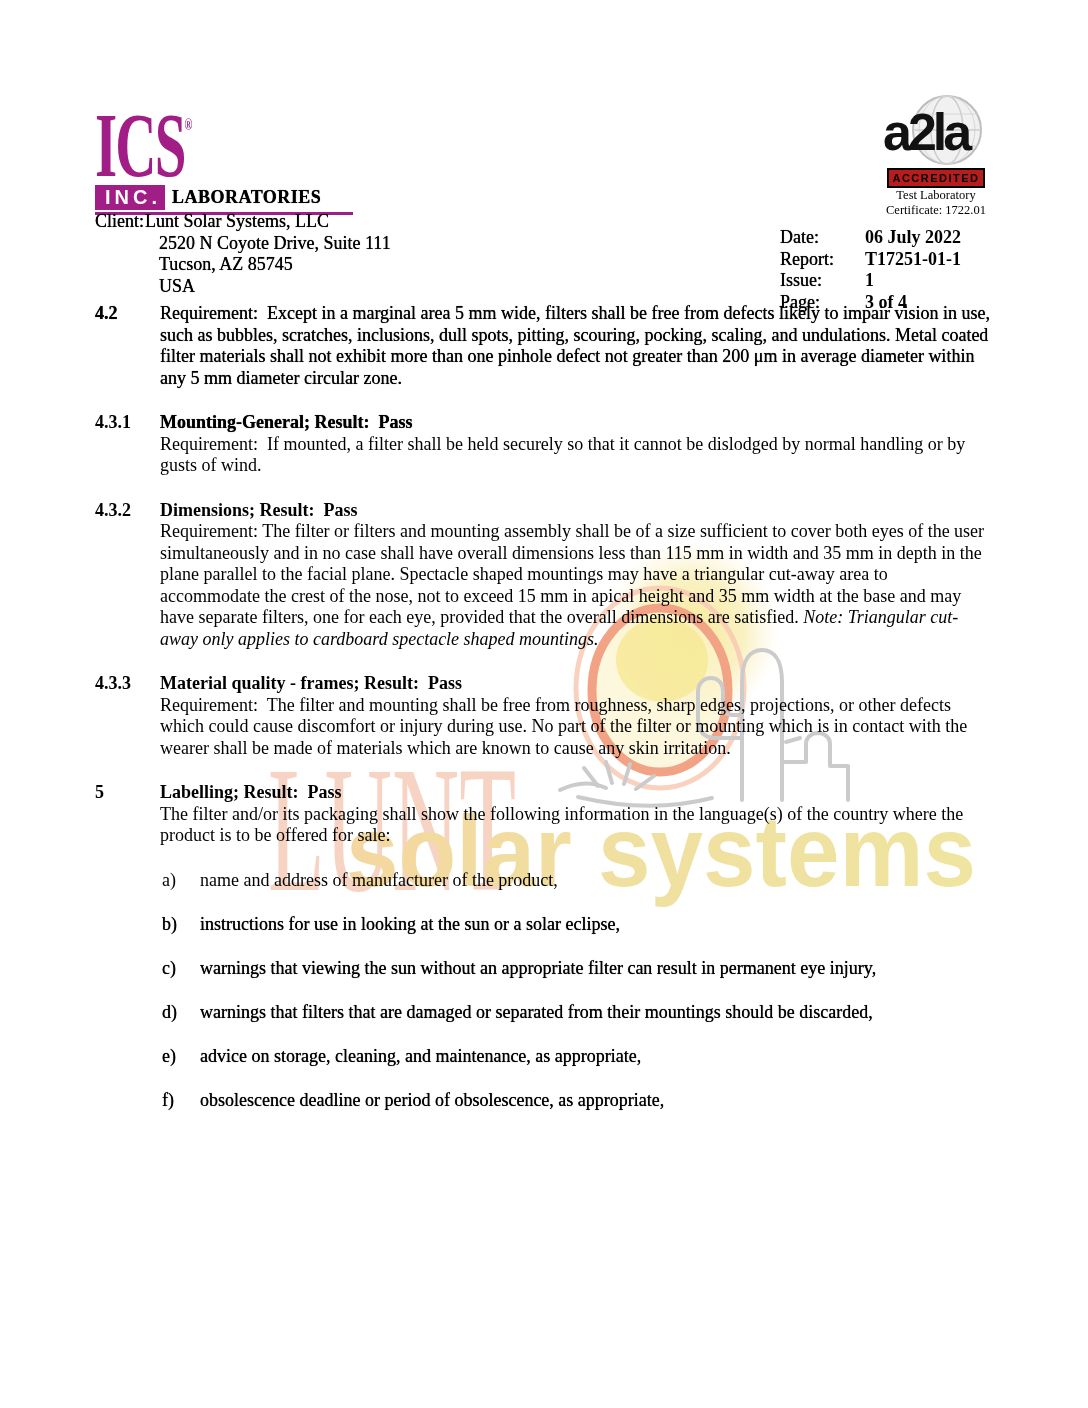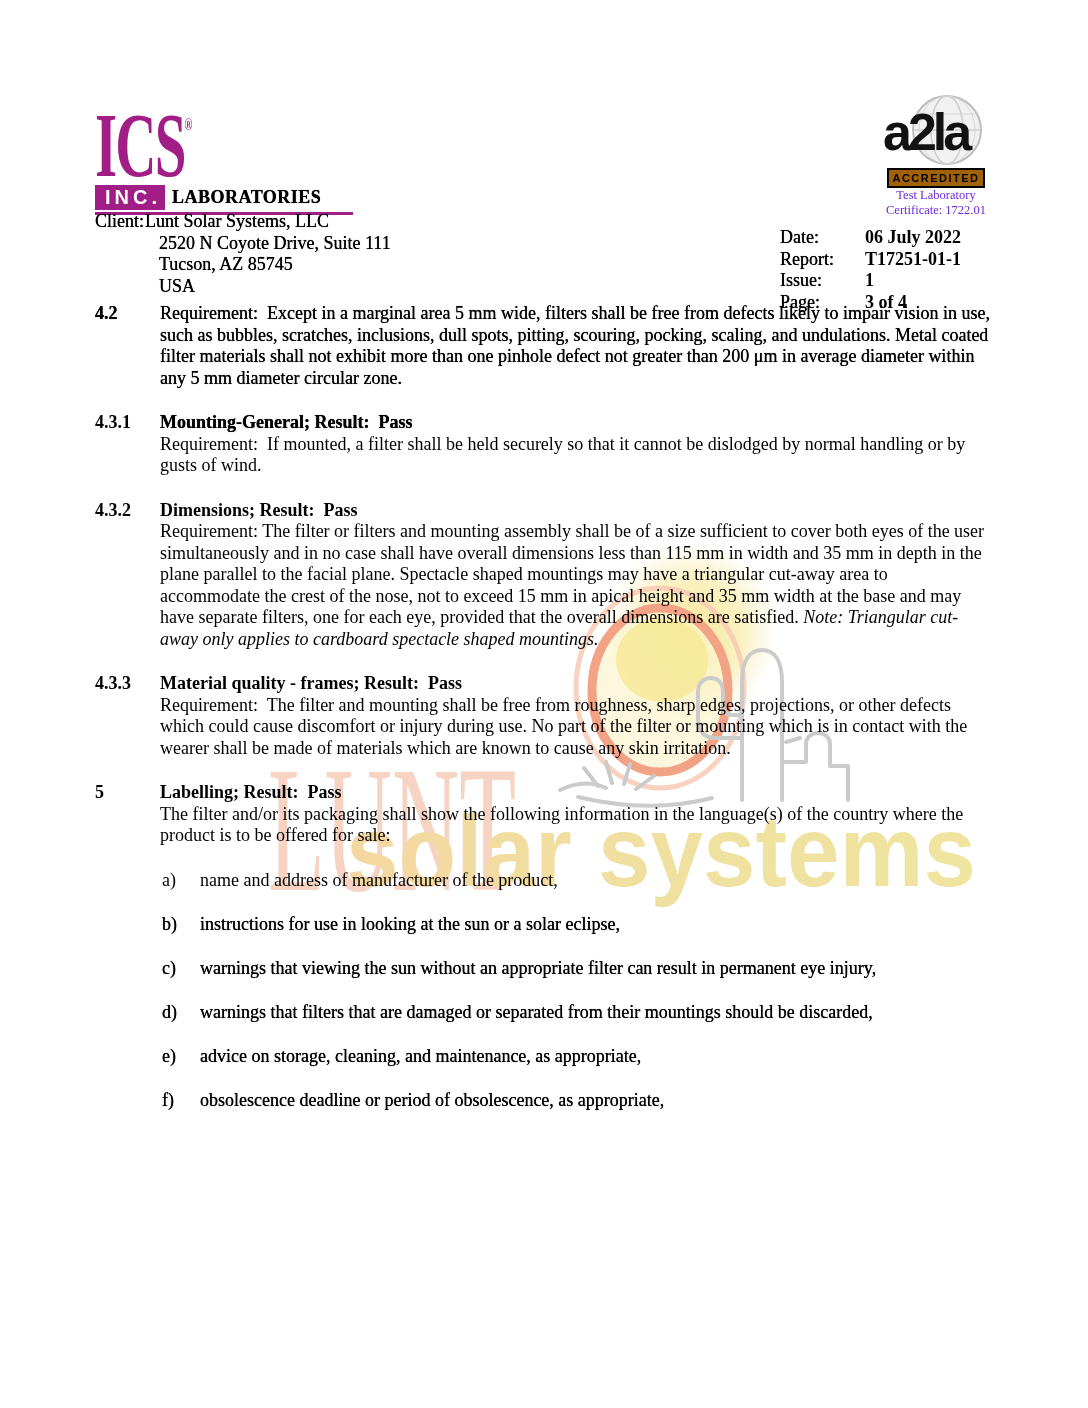--- a/index.html
+++ b/index.html
@@ -37,26 +37,26 @@
     font-family: "Liberation Sans", sans-serif; font-weight: bold;
     font-size: 20px; letter-spacing: 4px; line-height: 25px;
     padding: 0 4px 0 10px;
   }
   .labs-word { font-weight: bold; font-size: 18px; line-height: 25px; margin-left: 7px; letter-spacing: 0.5px; white-space: nowrap; }
   .logo-underline { height: 3px; background: #A21E87; width: 258px; margin-top: 2px; }
 
   .a2la-block { position: absolute; left: 785px; top: 2px; width: 112px; text-align: center; }
   .a2la-mark { display: block; margin: 0 auto; }
   .a2la-accredited {
-    display: inline-block; border: 2px solid #000; background: #a16207;
+    display: inline-block; border: 2px solid #000; background: #b91c1c;
     font-family: "Liberation Sans", sans-serif; font-weight: bold;
     font-size: 11px; letter-spacing: 1.5px; line-height: 14px;
     padding: 1px 3px; margin-top: -14px; position: relative;
   }
-  .a2la-line { font-size: 12.5px; line-height: 15px; color: #6d28d9; }
+  .a2la-line { font-size: 12.5px; line-height: 15px; color: #000000; }
 
   
   .client-meta { position: relative; margin-top: 17px; height: 92px; }
   .client-line1 { white-space: pre-wrap; }
   .client-label { display: inline-block; width: 50px; }
   .client-addr { margin-left: 64px; white-space: pre-wrap; }
   .meta-grid { position: absolute; left: 685px; top: 16px; display: grid; grid-template-columns: 85px auto; }
   .meta-label { }
   .meta-value { font-weight: bold; }
 

